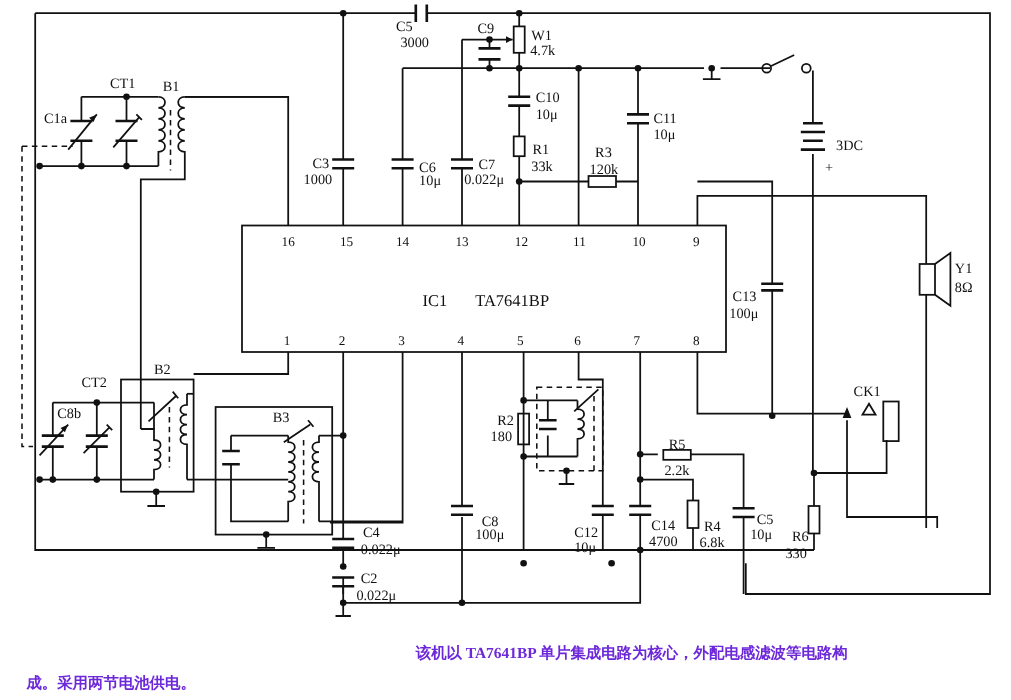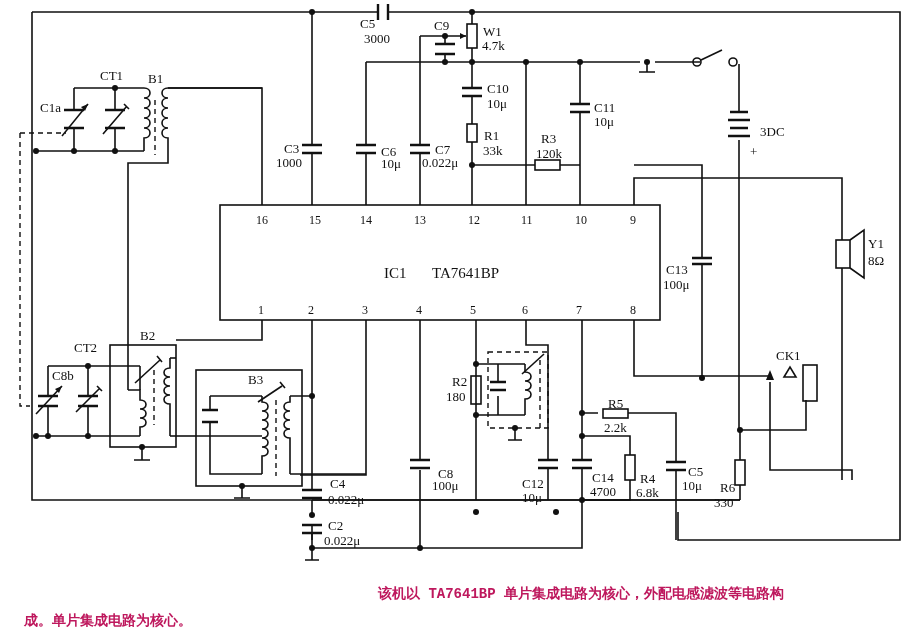--- a/index.html
+++ b/index.html
@@ -1,21 +1,21 @@
 <!DOCTYPE html>
 <html><head>
 <meta charset="utf-8">
 <style>
   html, body { margin:0; padding:0; background:#ffffff; }
   body { width:919px; height:636px; position:relative; overflow:hidden; font-family:"Liberation Serif", serif; color:#111; }
   #schematic { position:absolute; left:0; top:0; }
   .lbl { font-family:"Liberation Serif", serif; font-size:13px; fill:#111; }
   .pin { font-family:"Liberation Serif", serif; font-size:12px; fill:#111; }
   .ic { font-family:"Liberation Serif", serif; font-size:15px; fill:#111; }
-  .caption { position:absolute; font-family:Liberation Mono, monospace; font-size:14px; font-weight:bold; color:#be185d; white-space:nowrap; }
+  .caption { position:absolute; font-family:Liberation Serif, serif; font-size:14px; font-weight:bold; color:#6d28d9; white-space:nowrap; }
   #cap1 { left:378px; top:585px; }
   #cap2 { left:24px; top:612px; }
   .w { stroke:#111; stroke-width:1.6; fill:none; }
   .wt { stroke:#111; stroke-width:2.4; fill:none; }
   .d { stroke:#111; stroke-width:1.4; fill:none; stroke-dasharray:5 4; }
   .dot { fill:#111; }
 </style>
 </head>
 <body>
 
@@ -370,13 +370,13 @@
     <text class="lbl" x="720" y="492">R6</text>
     <text class="lbl" x="714" y="507">330</text>
     <text class="lbl" x="330" y="488">C4</text>
     <text class="lbl" x="328" y="504">0.022μ</text>
     <text class="lbl" x="328" y="530">C2</text>
     <text class="lbl" x="324" y="545">0.022μ</text>
   </g>
 </svg>
 
 <div id="cap1" class="caption">该机以 TA7641BP 单片集成电路为核心，外配电感滤波等电路构</div>
-<div id="cap2" class="caption">成。单片集成电路为核心。</div>
+<div id="cap2" class="caption">成。采用两节电池供电。</div>
 
 </body></html>

